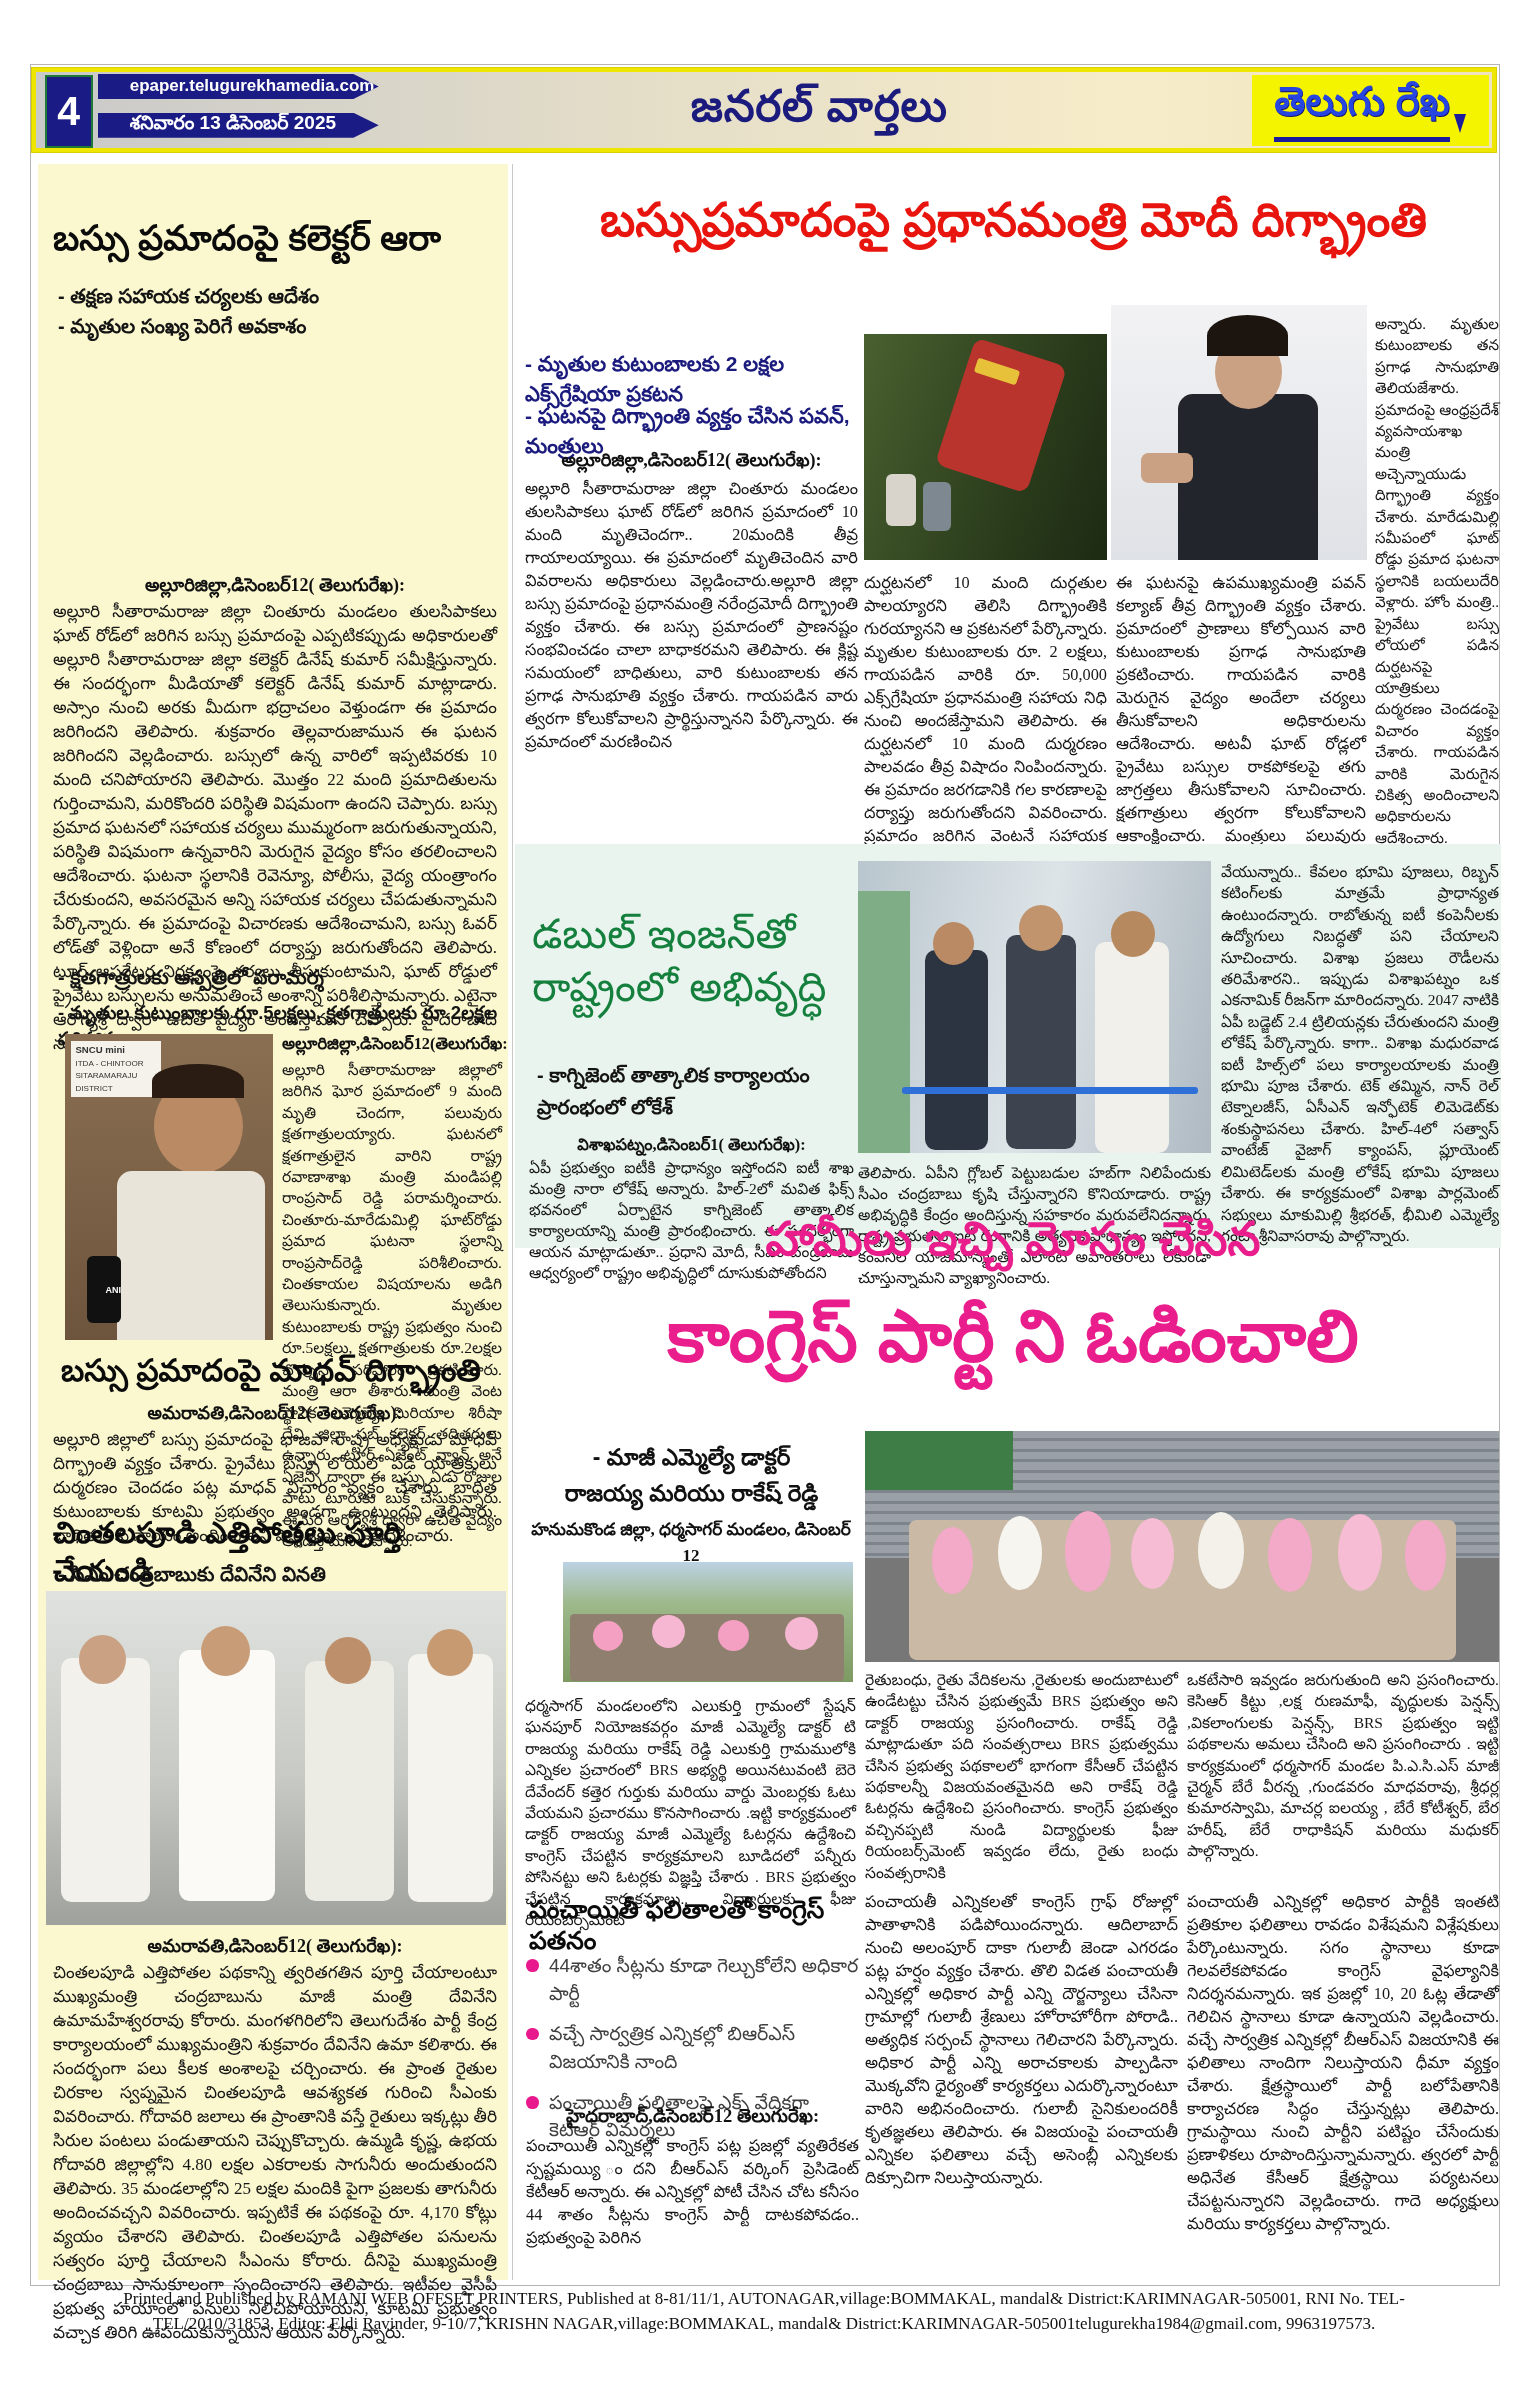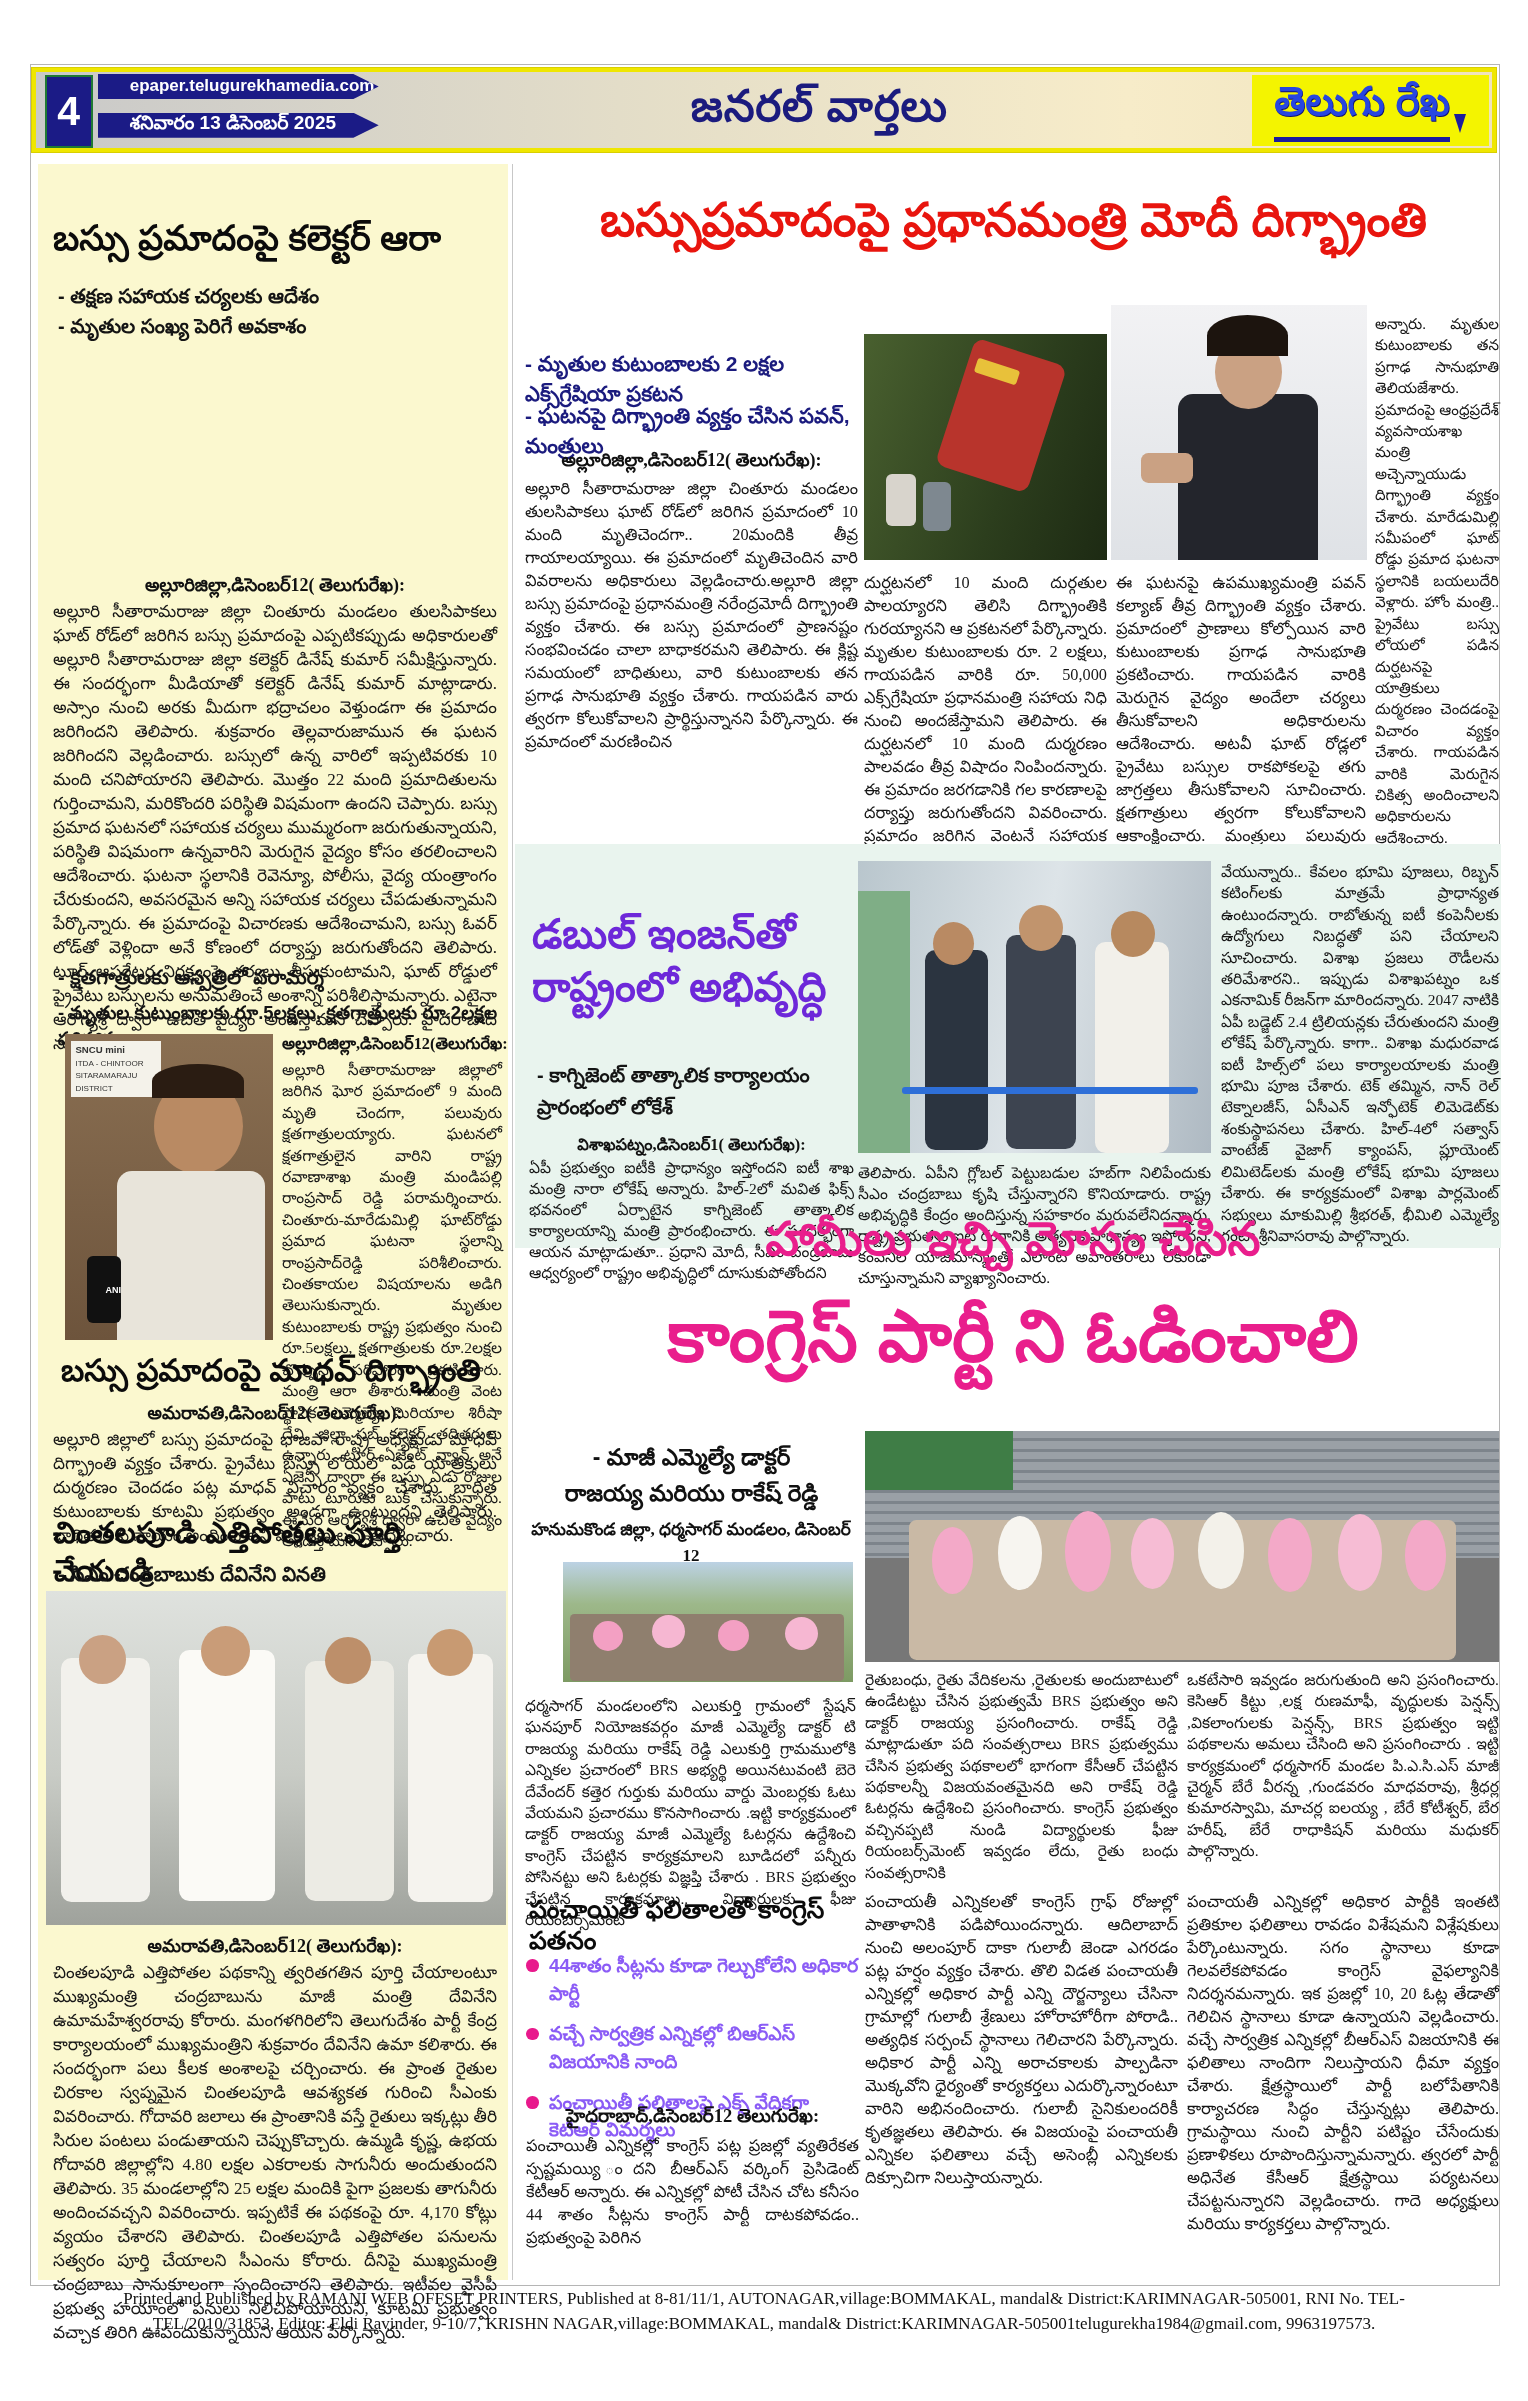--- a/index.html
+++ b/index.html
@@ -28,34 +28,34 @@
   
   .ycol{left:38px;top:164px;width:470px;height:2116px;background:#fbf8cf;}
   .vrule{left:512px;top:164px;width:0.7px;height:2116px;background:#c7c7c7;}
   .h1L{font-weight:bold;color:#0b0b0b;line-height:1.25;}
   .subL{font-weight:bold;color:#141414;font-size:20px;line-height:1.4;}
   .dateline{font-weight:bold;font-size:18px;text-align:center;font-family:"Liberation Serif","DejaVu Serif",serif;}
   .body{font-size:17px;line-height:24px;text-align:justify;font-family:"Liberation Serif","DejaVu Serif",serif;color:#151515;}
   .red-head{color:#e8150e;font-weight:bold;font-size:47px;line-height:1.25;}
   .navy-sub{color:#1b1b7e;font-weight:bold;font-size:21px;line-height:1.45;}
   .pink{color:#e91e8c;}
-  .blue-head{color:#6d28d9;font-weight:bold;font-size:41px;line-height:1.3;}
+  .blue-head{color:#15803d;font-weight:normal;font-size:41px;line-height:1.3;}
   .greenbox{left:515px;top:844px;width:986px;height:404px;background:#e9f4ee;}
   
   .ph{position:absolute;overflow:hidden;background:#777;}
   .blob{position:absolute;border-radius:50%;}
   .overlayTxt{position:absolute;font-weight:bold;text-align:center;line-height:1.2;}
   .inset{position:absolute;border:3px solid #fff;background:#2d4a2f;}
   .micbar{position:absolute;background:#111;color:#fff;font-size:9px;font-weight:bold;display:flex;align-items:center;justify-content:flex-end;}
   .signcard{position:absolute;background:#f4f2ea;color:#333;font-size:9.6px;font-weight:bold;padding:3px 4.4px;line-height:1.3;}
   .ribbonline{position:absolute;height:7.4px;background:#2e6fd8;border-radius:3px;}
   .shutter{position:absolute;left:0;top:0;right:0;height:55%;
            background:repeating-linear-gradient(#9aa0a6 0 7.4px,#7d848b 7.4px 10.4px);}
   .pinkdot{width:12.6px;height:12.6px;border-radius:50%;background:#e8198c;flex:0 0 12.6px;margin-top:7.4px;}
-  .bulletrow{display:flex;gap:10.4px;font-weight:bold;font-size:19px;line-height:1.45;color:#8b5cf6;}
+  .bulletrow{display:flex;gap:10.4px;font-weight:normal;font-size:19px;line-height:1.45;color:#404040;}
   .footer{left:0;top:2286px;width:1528px;text-align:center;font-family:"Liberation Serif","DejaVu Serif",serif;
           font-size:17px;color:#111;line-height:25px;}
 </style>
 </head>
 <body>
 
 <div id="page">
 
   <div class="abs frame" style="left:30px;top:64px;width:1468px;height:2220px;"></div>
 

